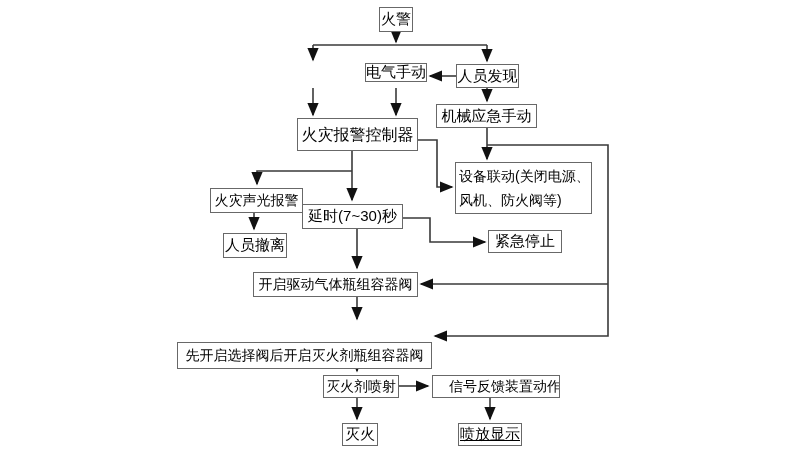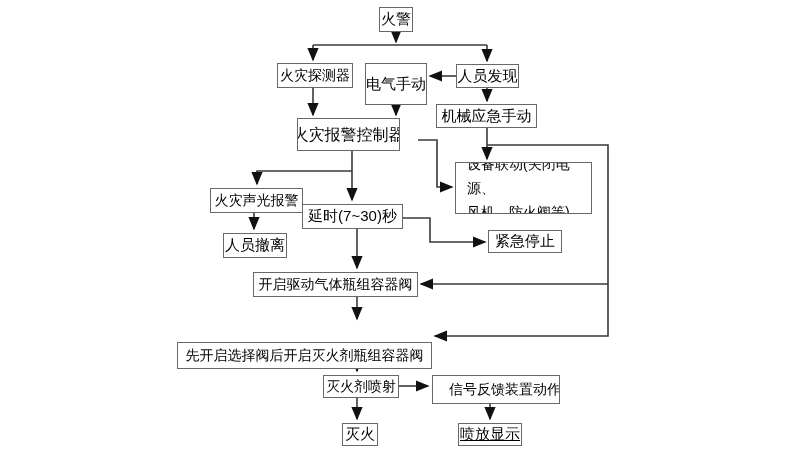--- a/index.html
+++ b/index.html
@@ -29,35 +29,35 @@
     font-size: 15px;
     line-height: 1.1;
     text-align: center;
     white-space: nowrap;
     overflow: hidden;
   }
   .node span { display: block; }
   
   .n-fire-alarm            { left: 379px; top: 7px;   width: 34px;  height: 25px; }
   .n-fire-detector         { left: 277px; top: 63px;  width: 76px;  height: 25px; font-size: 14px; }
-  .n-electric-manual       { left: 365px; top: 63px;  width: 62px;  height: 42px; }
+  .n-electric-manual       { left: 365px; top: 63px;  width: 62px;  height: 19px; }
   .n-personnel-discovery   { left: 456px; top: 64px;  width: 63px;  height: 24px; }
   .n-mechanical-manual     { left: 436px; top: 104px; width: 101px; height: 24px; }
-  .n-controller            { left: 297px; top: 118px; width: 103px; height: 33px; font-size: 16px; }
+  .n-controller            { left: 297px; top: 118px; width: 121px; height: 33px; font-size: 16px; }
   .n-equipment-linkage     { left: 455px; top: 162px; width: 137px; height: 52px;
                              font-size: 14px; line-height: 24px; white-space: normal;
-                             text-align: left; justify-content: flex-start; padding-left: 11px; }
+                             text-align: left; justify-content: flex-start; padding-left: 3px; }
   .n-sound-light-alarm     { left: 210px; top: 188px; width: 93px;  height: 25px; font-size: 14px; }
   .n-delay                 { left: 302px; top: 204px; width: 101px; height: 25px; }
   .n-evacuation            { left: 223px; top: 233px; width: 64px;  height: 25px; }
   .n-emergency-stop        { left: 488px; top: 230px; width: 74px;  height: 23px; }
   .n-open-driving          { left: 253px; top: 272px; width: 165px; height: 25px; font-size: 14px; }
   .n-open-selection        { left: 177px; top: 342px; width: 255px; height: 27px; font-size: 14px; }
   .n-agent-spray           { left: 323px; top: 375px; width: 76px;  height: 23px; font-size: 14px; }
-  .n-signal-feedback       { left: 432px; top: 375px; width: 128px; height: 29px; font-size: 14px; padding-left: 18px; }
+  .n-signal-feedback       { left: 432px; top: 375px; width: 128px; height: 23px; font-size: 14px; padding-left: 18px; }
   .n-extinguish            { left: 342px; top: 423px; width: 36px;  height: 23px; justify-content: center; }
   .n-discharge-display     { left: 458px; top: 423px; width: 64px;  height: 23px; text-decoration: underline; }
 </style>
 </head>
 <body>
 
 <div id="canvas">
 
   <svg id="edges" viewBox="0 0 800 450" xmlns="http://www.w3.org/2000/svg">
     <defs>
@@ -88,23 +88,20 @@
       <polyline points="398,386 428,386" marker-end="url(#arrow)"></polyline>
       <polyline points="357,398 357,419" marker-end="url(#arrow)"></polyline>
       <polyline points="490,398 490,419" marker-end="url(#arrow)"></polyline>
     </g>
   </svg>
 
   <div class="node n-fire-alarm">
     <span>火警</span>
   </div>
 
-  <div class="node n-fire-detector">
-    <span>火灾探测器</span>
-  </div>
 
   <div class="node n-electric-manual">
     <span>电气手动</span>
   </div>
 
   <div class="node n-personnel-discovery">
     <span>人员发现</span>
   </div>
 
   <div class="node n-mechanical-manual">

